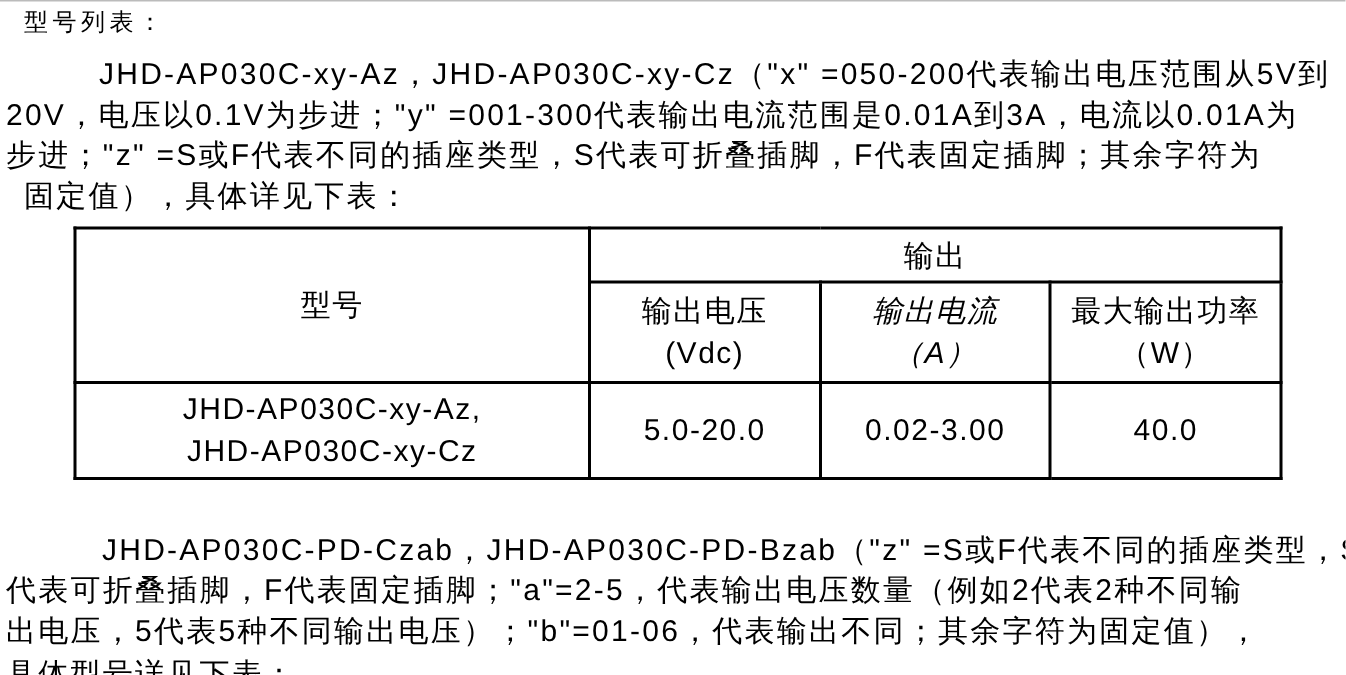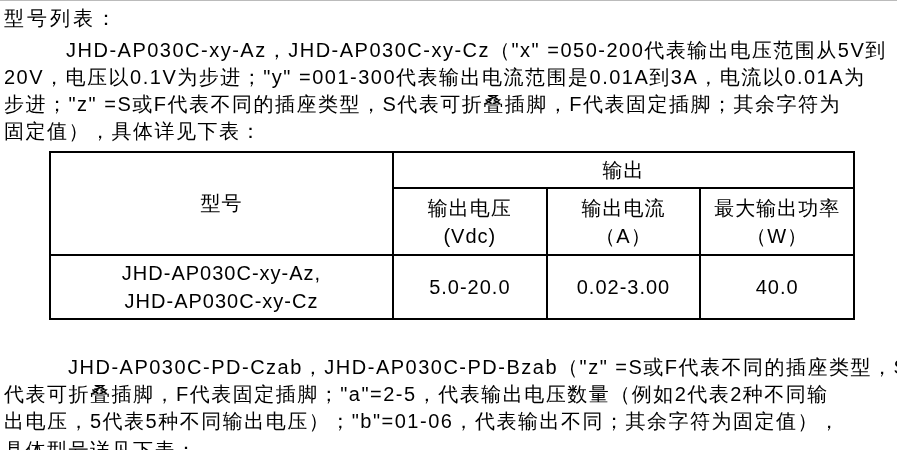--- a/index.html
+++ b/index.html
@@ -16,23 +16,23 @@
   }
   .doc-line {
     position: absolute;
     font-size: 20px;
     letter-spacing: 1.5px;
     white-space: nowrap;
     line-height: 26px;
   }
   .page-title {
     position: absolute;
-    left: 4px;
+    left: 16px;
     top: 4px;
-    font-size: 20px;
+    font-size: 16px;
     letter-spacing: 3px;
     white-space: nowrap;
   }
   table.models {
     position: absolute;
     left: 49px;
     top: 150px;
     width: 806px;
     border-collapse: collapse;
     table-layout: fixed;
@@ -40,39 +40,39 @@
   table.models td {
     border: 2px solid #000000;
     text-align: center;
     vertical-align: middle;
     font-size: 20px;
     padding: 2px;
     letter-spacing: 1px;
   }
   .col-model { width: 337px; }
   .col-v { width: 152px; }
-  .col-a { width: 159px; }
+  .col-a { width: 159px; font-style: italic; }
   .col-w { width: 158px; margin-top: 35px; }
   tr.hdr-group td { height: 30px; }
   tr.hdr-sub td { height: 61px; text-align: center; }
   tr.data-row td { height: 58px; }
   .two-line div { line-height: 28px; }
 </style>
 </head>
 <body>
 
 <div id="screen">
 
   <div class="page-title">型号列表：</div>
 
   <div>
     <div class="doc-line" style="left:66px; top:36px;">JHD-AP030C-xy-Az，JHD-AP030C-xy-Cz（"x" =050-200代表输出电压范围从5V到</div>
     <div class="doc-line" style="left:4px;  top:63px;">20V，电压以0.1V为步进；"y" =001-300代表输出电流范围是0.01A到3A，电流以0.01A为</div>
     <div class="doc-line" style="left:4px;  top:90px;">步进；"z" =S或F代表不同的插座类型，S代表可折叠插脚，F代表固定插脚；其余字符为</div>
-    <div class="doc-line" style="left:4px;  top:117px;">固定值），具体详见下表：</div>
+    <div class="doc-line" style="left:16px;  top:117px;">固定值），具体详见下表：</div>
   </div>
 
   <table class="models">
     <tbody>
         <tr class="hdr-group">
       <td class="col-model" rowspan="2">型号</td>
       <td colspan="3">输出</td>
     </tr>
     <tr class="hdr-sub">
       <td class="col-v two-line">

